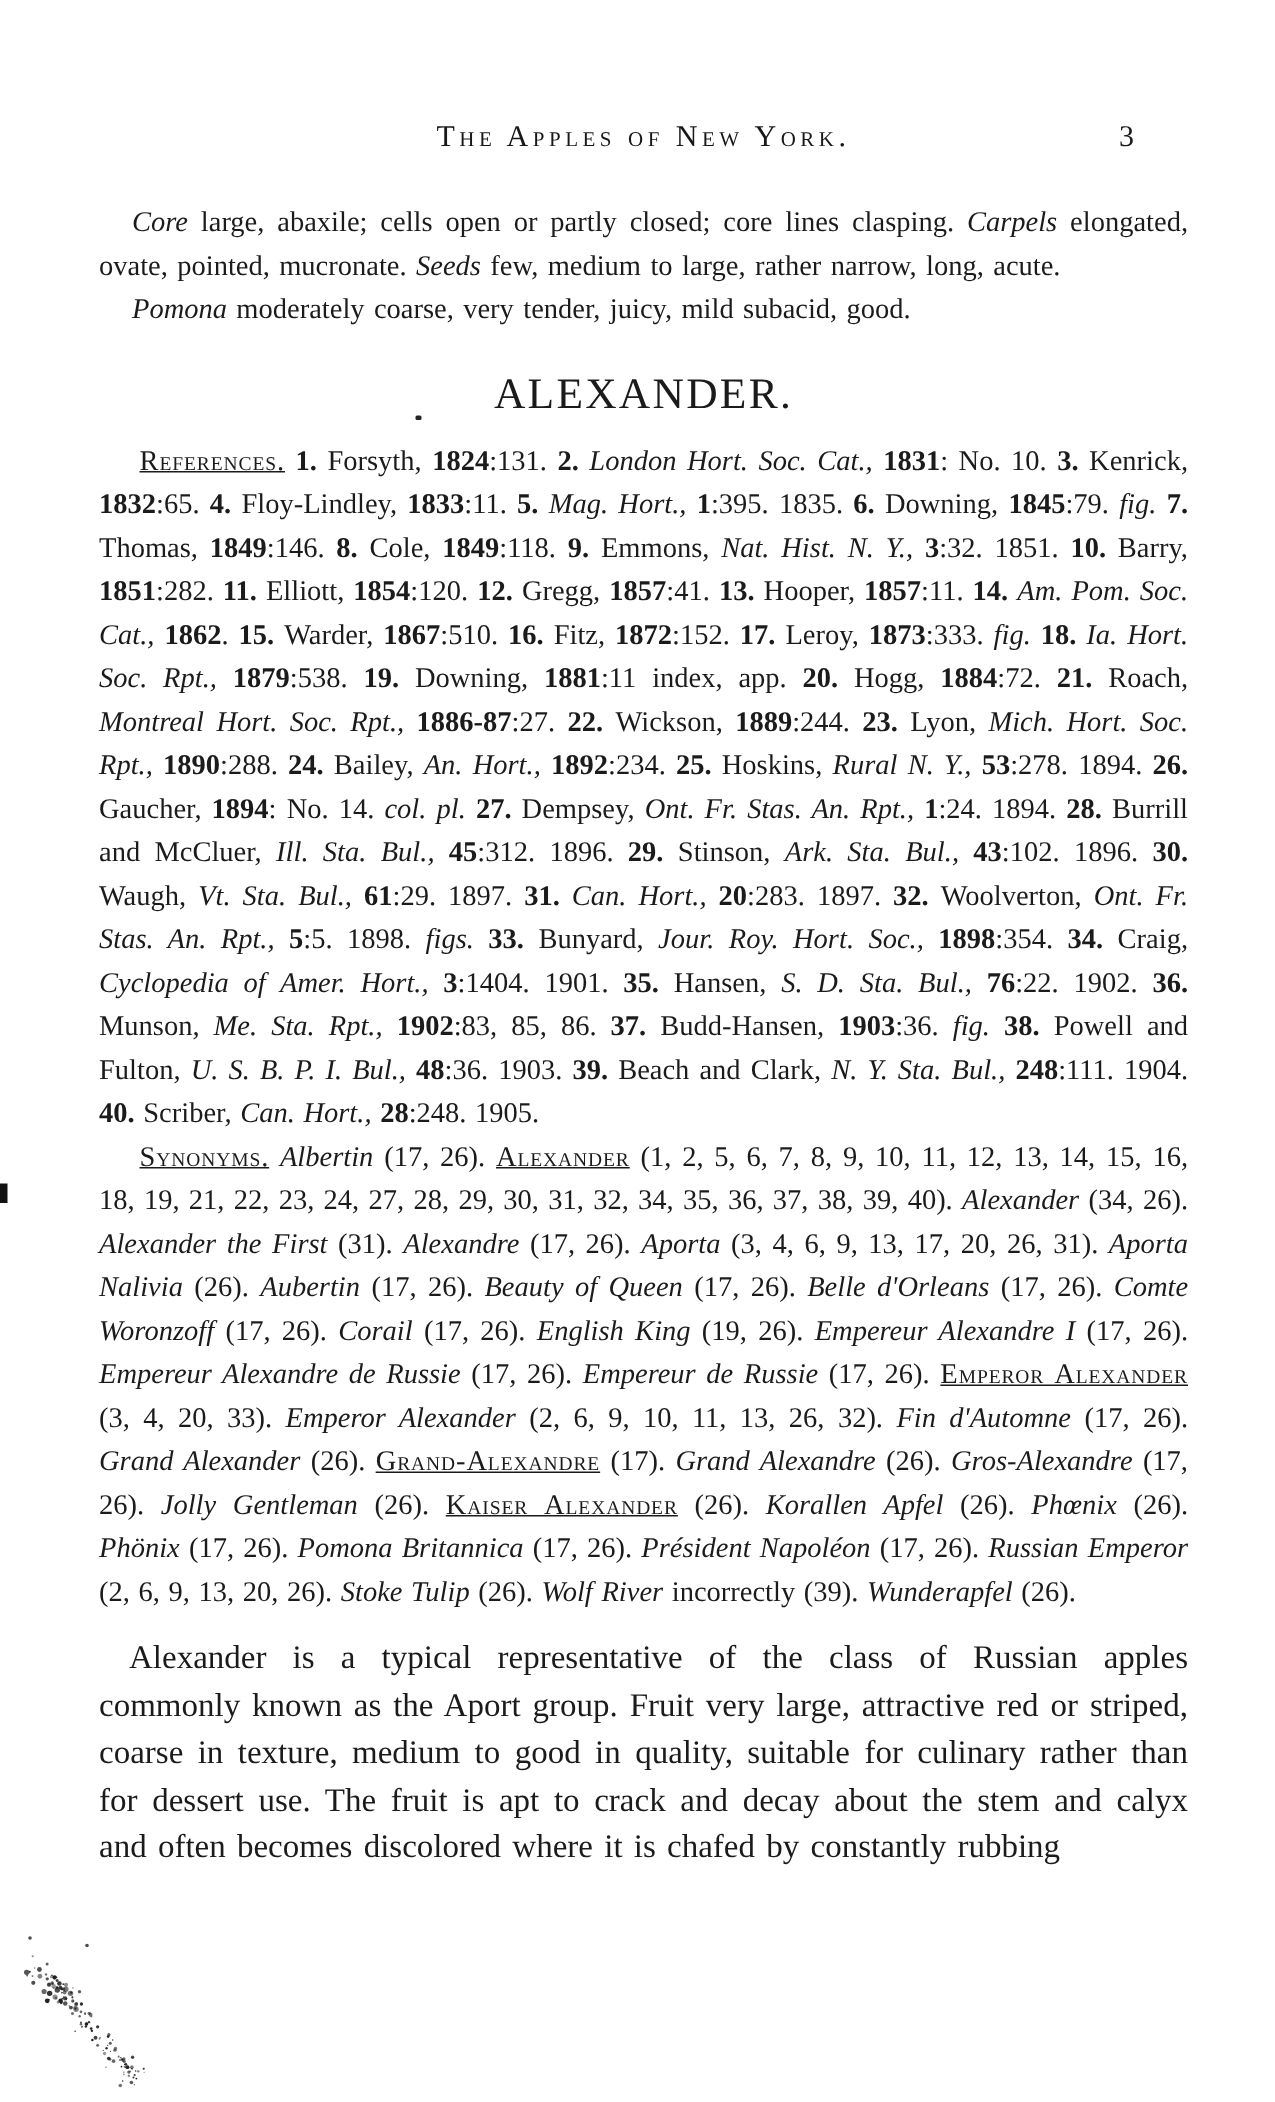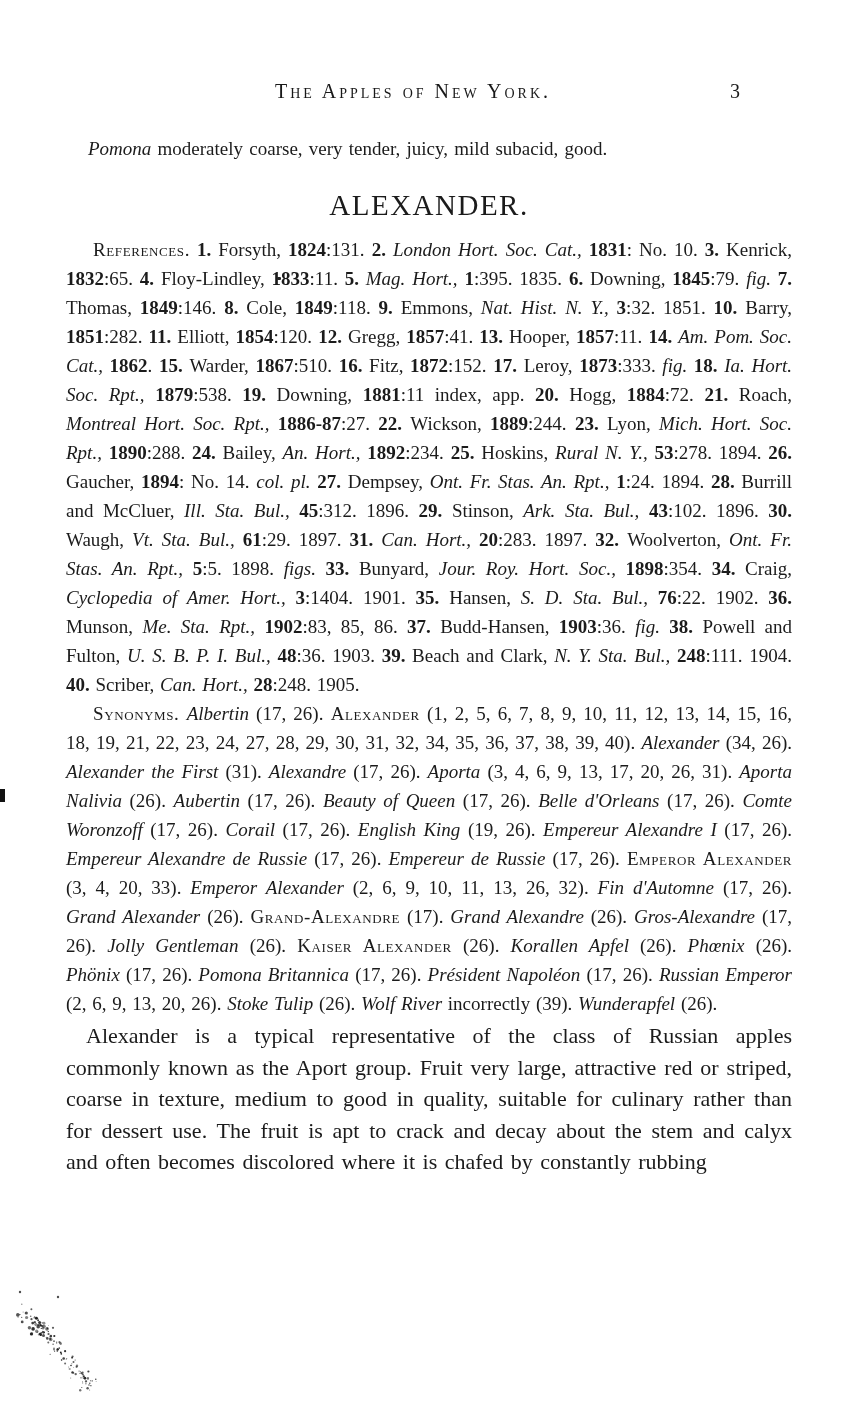--- a/index.html
+++ b/index.html
@@ -7,21 +7,21 @@
     position:relative;
     width:850px;
     height:1401px;
     background:#ffffff;
     color:#1b1b1b;
     font-family:"Liberation Serif", serif;
     overflow:hidden;
   }
   .running-head{
     position:absolute;
-    top:80px; left:50px; width:726px;
+    top:80px; left:66px; width:726px;
     text-align:center;
   }
   .head-title{
     font-size:20px;
     font-variant:small-caps;
     letter-spacing:3px;
     color:#181818;
   }
   .page-num{
     position:absolute;
@@ -48,30 +48,30 @@
   .variety-heading{
     margin:24px 0 12px 0;
     text-align:center;
     font-size:29px;
     line-height:36px;
     font-weight:normal;
     letter-spacing:1.5px;
     font-family:"Liberation Serif", serif;
   }
   .lead-text{
-    margin-top:2px;
+    margin-top:13px;
     font-size:22px;
     line-height:31.5px;
     text-align:justify;
     text-indent:20px;
     word-spacing:2px;
   }
   .seg-i{font-style:italic;}
   .seg-b{font-weight:bold;}
-  .seg-sc{font-variant:small-caps;letter-spacing:0.6px;}
+  .seg-sc{font-variant:small-caps;letter-spacing:0.6px;text-decoration:underline;}
   .edge-tick{
     position:absolute;
     left:0; top:789px;
     width:5px; height:13px;
     background:#121212;
   }
   .heading-speck{
     position:absolute;
     left:277px; top:277px;
     width:4px; height:3px;
@@ -87,20 +87,21 @@
 <body>
 
 <div class="page">
 
   <div class="running-head">
     <span class="head-title">The Apples of New York.</span>
     <span class="page-num">3</span>
   </div>
 
   <div class="content">
+    <p class="body-text"><span class="seg-i">Core</span><span> large, abaxile; cells open or partly closed; core lines clasping. </span><span class="seg-i">Carpels</span><span> elongated, ovate, pointed, mucronate. </span><span class="seg-i">Seeds</span><span> few, medium to large, rather narrow, long, acute.</span></p>
     <p class="body-text"><span class="seg-i">Pomona</span><span> moderately coarse, very tender, juicy, mild subacid, good.</span></p>
 
     <h1 class="variety-heading">ALEXANDER.</h1>
 
     <p class="body-text refs"><span class="seg-sc">References.</span><span> </span><span class="seg-b">1. </span><span>Forsyth, </span><span class="seg-b">1824</span><span>:131. </span><span class="seg-b">2. </span><span class="seg-i">London Hort. Soc. Cat., </span><span class="seg-b">1831</span><span>: No. 10. </span><span class="seg-b">3. </span><span>Kenrick, </span><span class="seg-b">1832</span><span>:65. </span><span class="seg-b">4. </span><span>Floy-Lindley, </span><span class="seg-b">1833</span><span>:11. </span><span class="seg-b">5. </span><span class="seg-i">Mag. Hort., </span><span class="seg-b">1</span><span>:395. 1835. </span><span class="seg-b">6. </span><span>Downing, </span><span class="seg-b">1845</span><span>:79. </span><span class="seg-i">fig. </span><span class="seg-b">7. </span><span>Thomas, </span><span class="seg-b">1849</span><span>:146. </span><span class="seg-b">8. </span><span>Cole, </span><span class="seg-b">1849</span><span>:118. </span><span class="seg-b">9. </span><span>Emmons, </span><span class="seg-i">Nat. Hist. N. Y., </span><span class="seg-b">3</span><span>:32. 1851. </span><span class="seg-b">10. </span><span>Barry, </span><span class="seg-b">1851</span><span>:282. </span><span class="seg-b">11. </span><span>Elliott, </span><span class="seg-b">1854</span><span>:120. </span><span class="seg-b">12. </span><span>Gregg, </span><span class="seg-b">1857</span><span>:41. </span><span class="seg-b">13. </span><span>Hooper, </span><span class="seg-b">1857</span><span>:11. </span><span class="seg-b">14. </span><span class="seg-i">Am. Pom. Soc. Cat., </span><span class="seg-b">1862</span><span>. </span><span class="seg-b">15. </span><span>Warder, </span><span class="seg-b">1867</span><span>:510. </span><span class="seg-b">16. </span><span>Fitz, </span><span class="seg-b">1872</span><span>:152. </span><span class="seg-b">17. </span><span>Leroy, </span><span class="seg-b">1873</span><span>:333. </span><span class="seg-i">fig. </span><span class="seg-b">18. </span><span class="seg-i">Ia. Hort. Soc. Rpt., </span><span class="seg-b">1879</span><span>:538. </span><span class="seg-b">19. </span><span>Downing, </span><span class="seg-b">1881</span><span>:11 index, app. </span><span class="seg-b">20. </span><span>Hogg, </span><span class="seg-b">1884</span><span>:72. </span><span class="seg-b">21. </span><span>Roach, </span><span class="seg-i">Montreal Hort. Soc. Rpt., </span><span class="seg-b">1886-87</span><span>:27. </span><span class="seg-b">22. </span><span>Wickson, </span><span class="seg-b">1889</span><span>:244. </span><span class="seg-b">23. </span><span>Lyon, </span><span class="seg-i">Mich. Hort. Soc. Rpt., </span><span class="seg-b">1890</span><span>:288. </span><span class="seg-b">24. </span><span>Bailey, </span><span class="seg-i">An. Hort., </span><span class="seg-b">1892</span><span>:234. </span><span class="seg-b">25. </span><span>Hoskins, </span><span class="seg-i">Rural N. Y., </span><span class="seg-b">53</span><span>:278. 1894. </span><span class="seg-b">26. </span><span>Gaucher, </span><span class="seg-b">1894</span><span>: No. 14. </span><span class="seg-i">col. pl. </span><span class="seg-b">27. </span><span>Dempsey, </span><span class="seg-i">Ont. Fr. Stas. An. Rpt., </span><span class="seg-b">1</span><span>:24. 1894. </span><span class="seg-b">28. </span><span>Burrill and McCluer, </span><span class="seg-i">Ill. Sta. Bul., </span><span class="seg-b">45</span><span>:312. 1896. </span><span class="seg-b">29. </span><span>Stinson, </span><span class="seg-i">Ark. Sta. Bul., </span><span class="seg-b">43</span><span>:102. 1896. </span><span class="seg-b">30. </span><span>Waugh, </span><span class="seg-i">Vt. Sta. Bul., </span><span class="seg-b">61</span><span>:29. 1897. </span><span class="seg-b">31. </span><span class="seg-i">Can. Hort., </span><span class="seg-b">20</span><span>:283. 1897. </span><span class="seg-b">32. </span><span>Woolverton, </span><span class="seg-i">Ont. Fr. Stas. An. Rpt., </span><span class="seg-b">5</span><span>:5. 1898. </span><span class="seg-i">figs. </span><span class="seg-b">33. </span><span>Bunyard, </span><span class="seg-i">Jour. Roy. Hort. Soc., </span><span class="seg-b">1898</span><span>:354. </span><span class="seg-b">34. </span><span>Craig, </span><span class="seg-i">Cyclopedia of Amer. Hort., </span><span class="seg-b">3</span><span>:1404. 1901. </span><span class="seg-b">35. </span><span>Hansen, </span><span class="seg-i">S. D. Sta. Bul., </span><span class="seg-b">76</span><span>:22. 1902. </span><span class="seg-b">36. </span><span>Munson, </span><span class="seg-i">Me. Sta. Rpt., </span><span class="seg-b">1902</span><span>:83, 85, 86. </span><span class="seg-b">37. </span><span>Budd-Hansen, </span><span class="seg-b">1903</span><span>:36. </span><span class="seg-i">fig. </span><span class="seg-b">38. </span><span>Powell and Fulton, </span><span class="seg-i">U. S. B. P. I. Bul., </span><span class="seg-b">48</span><span>:36. 1903. </span><span class="seg-b">39. </span><span>Beach and Clark, </span><span class="seg-i">N. Y. Sta. Bul., </span><span class="seg-b">248</span><span>:111. 1904. </span><span class="seg-b">40. </span><span>Scriber, </span><span class="seg-i">Can. Hort., </span><span class="seg-b">28</span><span>:248. 1905.</span></p>
     <p class="body-text refs"><span class="seg-sc">Synonyms.</span><span> </span><span class="seg-i">Albertin</span><span> (17, 26). </span><span class="seg-sc">Alexander</span><span> (1, 2, 5, 6, 7, 8, 9, 10, 11, 12, 13, 14, 15, 16, 18, 19, 21, 22, 23, 24, 27, 28, 29, 30, 31, 32, 34, 35, 36, 37, 38, 39, 40). </span><span class="seg-i">Alexander</span><span> (34, 26). </span><span class="seg-i">Alexander the First</span><span> (31). </span><span class="seg-i">Alexandre</span><span> (17, 26). </span><span class="seg-i">Aporta</span><span> (3, 4, 6, 9, 13, 17, 20, 26, 31). </span><span class="seg-i">Aporta Nalivia</span><span> (26). </span><span class="seg-i">Aubertin</span><span> (17, 26). </span><span class="seg-i">Beauty of Queen</span><span> (17, 26). </span><span class="seg-i">Belle d'Orleans</span><span> (17, 26). </span><span class="seg-i">Comte Woronzoff</span><span> (17, 26). </span><span class="seg-i">Corail</span><span> (17, 26). </span><span class="seg-i">English King</span><span> (19, 26). </span><span class="seg-i">Empereur Alexandre I</span><span> (17, 26). </span><span class="seg-i">Empereur Alexandre de Russie</span><span> (17, 26). </span><span class="seg-i">Empereur de Russie</span><span> (17, 26). </span><span class="seg-sc">Emperor Alexander</span><span> (3, 4, 20, 33). </span><span class="seg-i">Emperor Alexander</span><span> (2, 6, 9, 10, 11, 13, 26, 32). </span><span class="seg-i">Fin d'Automne</span><span> (17, 26). </span><span class="seg-i">Grand Alexander</span><span> (26). </span><span class="seg-sc">Grand-Alexandre</span><span> (17). </span><span class="seg-i">Grand Alexandre</span><span> (26). </span><span class="seg-i">Gros-Alexandre</span><span> (17, 26). </span><span class="seg-i">Jolly Gentleman</span><span> (26). </span><span class="seg-sc">Kaiser Alexander</span><span> (26). </span><span class="seg-i">Korallen Apfel</span><span> (26). </span><span class="seg-i">Phœnix</span><span> (26). </span><span class="seg-i">Phönix</span><span> (17, 26). </span><span class="seg-i">Pomona Britannica</span><span> (17, 26). </span><span class="seg-i">Président Napoléon</span><span> (17, 26). </span><span class="seg-i">Russian Emperor</span><span> (2, 6, 9, 13, 20, 26). </span><span class="seg-i">Stoke Tulip</span><span> (26). </span><span class="seg-i">Wolf River</span><span> incorrectly (39). </span><span class="seg-i">Wunderapfel</span><span> (26).</span></p>
 
     <p class="lead-text">Alexander is a typical representative of the class of Russian apples commonly known as the Aport group.  Fruit very large, attractive red or striped, coarse in texture, medium to good in quality, suitable for culinary rather than for dessert use.  The fruit is apt to crack and decay about the stem and calyx and often becomes discolored where it is chafed by constantly rubbing</p>
   </div>
 

